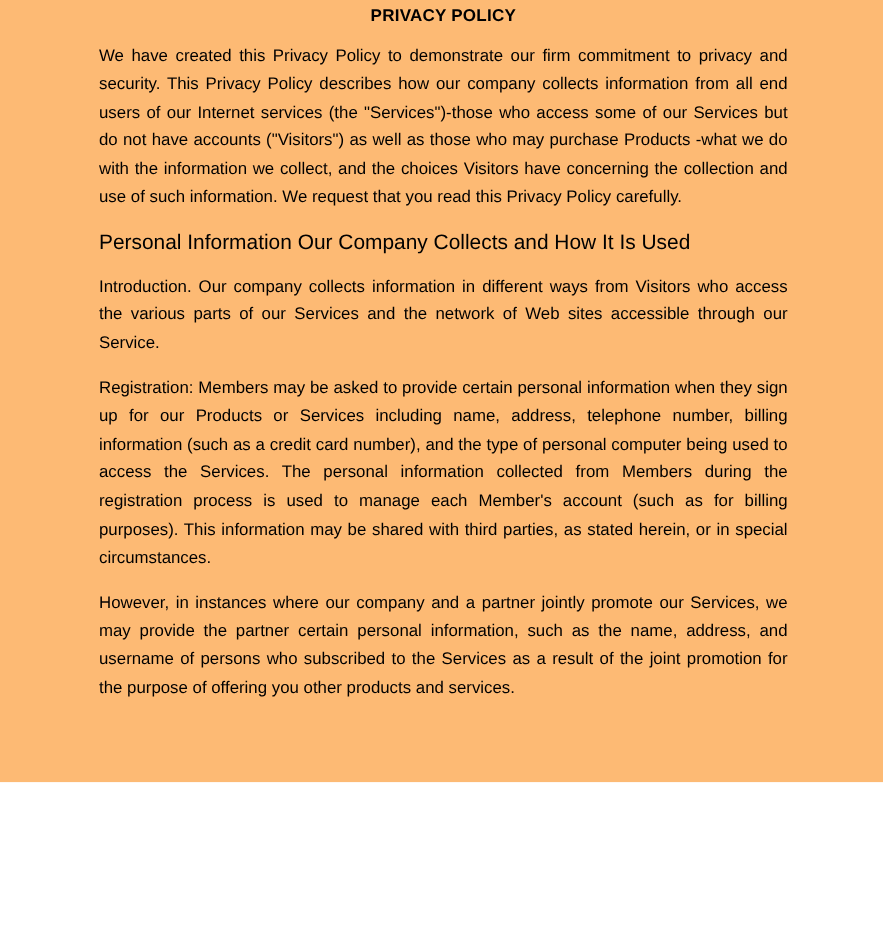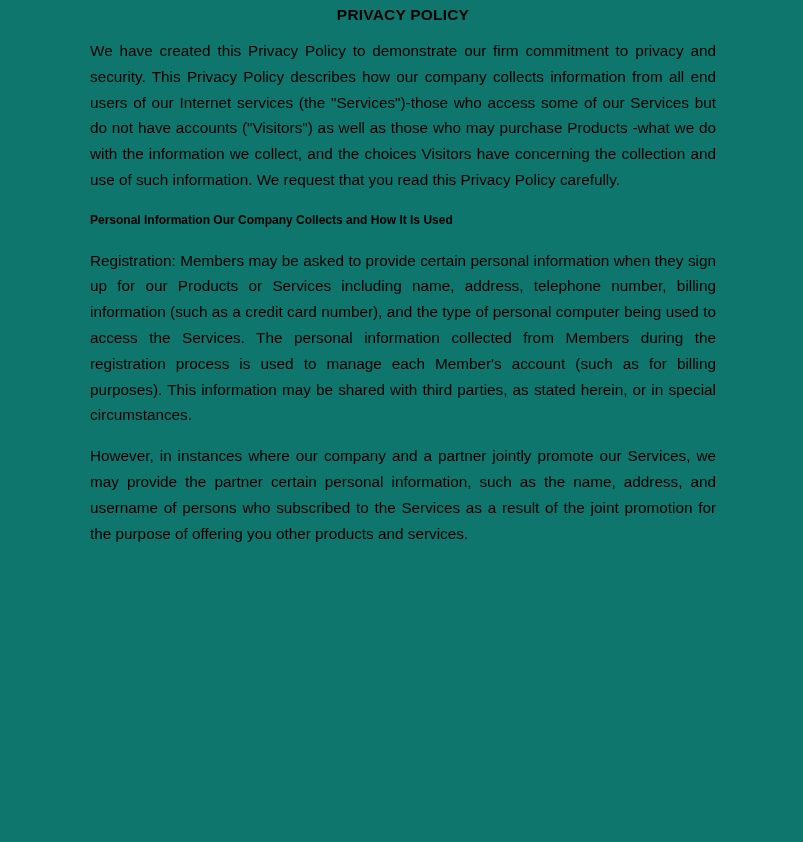--- a/index.html
+++ b/index.html
@@ -10,23 +10,23 @@
   body {
     width: 803px;
     height: 842px;
     overflow: hidden;
     font-family: "Liberation Sans", "DejaVu Sans", sans-serif;
     color: #000000;
   }
   .page {
     box-sizing: border-box;
     width: 803px;
-    height: 842px;
+    height: 711px;
     padding: 4px 87px 0 90px;
-    background: #0f766e;
+    background: #fdba74;
   }
   .doc-title {
     margin: 0 0 13px 0;
     font-size: 15.5px;
     font-weight: 700;
     text-align: center;
     line-height: 21px;
     letter-spacing: 0.2px;
   }
   .body-par {
@@ -34,36 +34,37 @@
     font-size: 15.3px;
     line-height: 25.8px;
     text-align: justify;
     text-justify: inter-word;
   }
   .body-par:last-child {
     margin-bottom: 0;
   }
   .section-heading {
     margin: 0 0 14px 0;
-    font-size: 12px;
-    font-weight: 700;
+    font-size: 19px;
+    font-weight: 400;
     line-height: 25.8px;
     text-align: left;
   }
 </style>
 </head>
 <body>
 
 <div class="page">
 
   <h1 class="doc-title">PRIVACY POLICY</h1>
 
 
   <p class="body-par">We have created this Privacy Policy to demonstrate our firm commitment to privacy and security. This Privacy Policy describes how our company collects information from all end users of our Internet services (the "Services")-those who access some of our Services but do not have accounts ("Visitors") as well as those who may purchase Products -what we do with the information we collect, and the choices Visitors have concerning the collection and use of such information. We request that you read this Privacy Policy carefully.</p>
 
   <h2 class="section-heading">Personal Information Our Company Collects and How It Is Used</h2>
 
+  <p class="body-par">Introduction. Our company collects information in different ways from Visitors who access the various parts of our Services and the network of Web sites accessible through our Service.</p>
 
   <p class="body-par">Registration: Members may be asked to provide certain personal information when they sign up for our Products or Services including name, address, telephone number, billing information (such as a credit card number), and the type of personal computer being used to access the Services. The personal information collected from Members during the registration process is used to manage each Member's account (such as for billing purposes). This information may be shared with third parties, as stated herein, or in special circumstances.</p>
 
   <p class="body-par">However, in instances where our company and a partner jointly promote our Services, we may provide the partner certain personal information, such as the name, address, and username of persons who subscribed to the Services as a result of the joint promotion for the purpose of offering you other products and services.</p>
 
 </div>
 
 </body></html>

